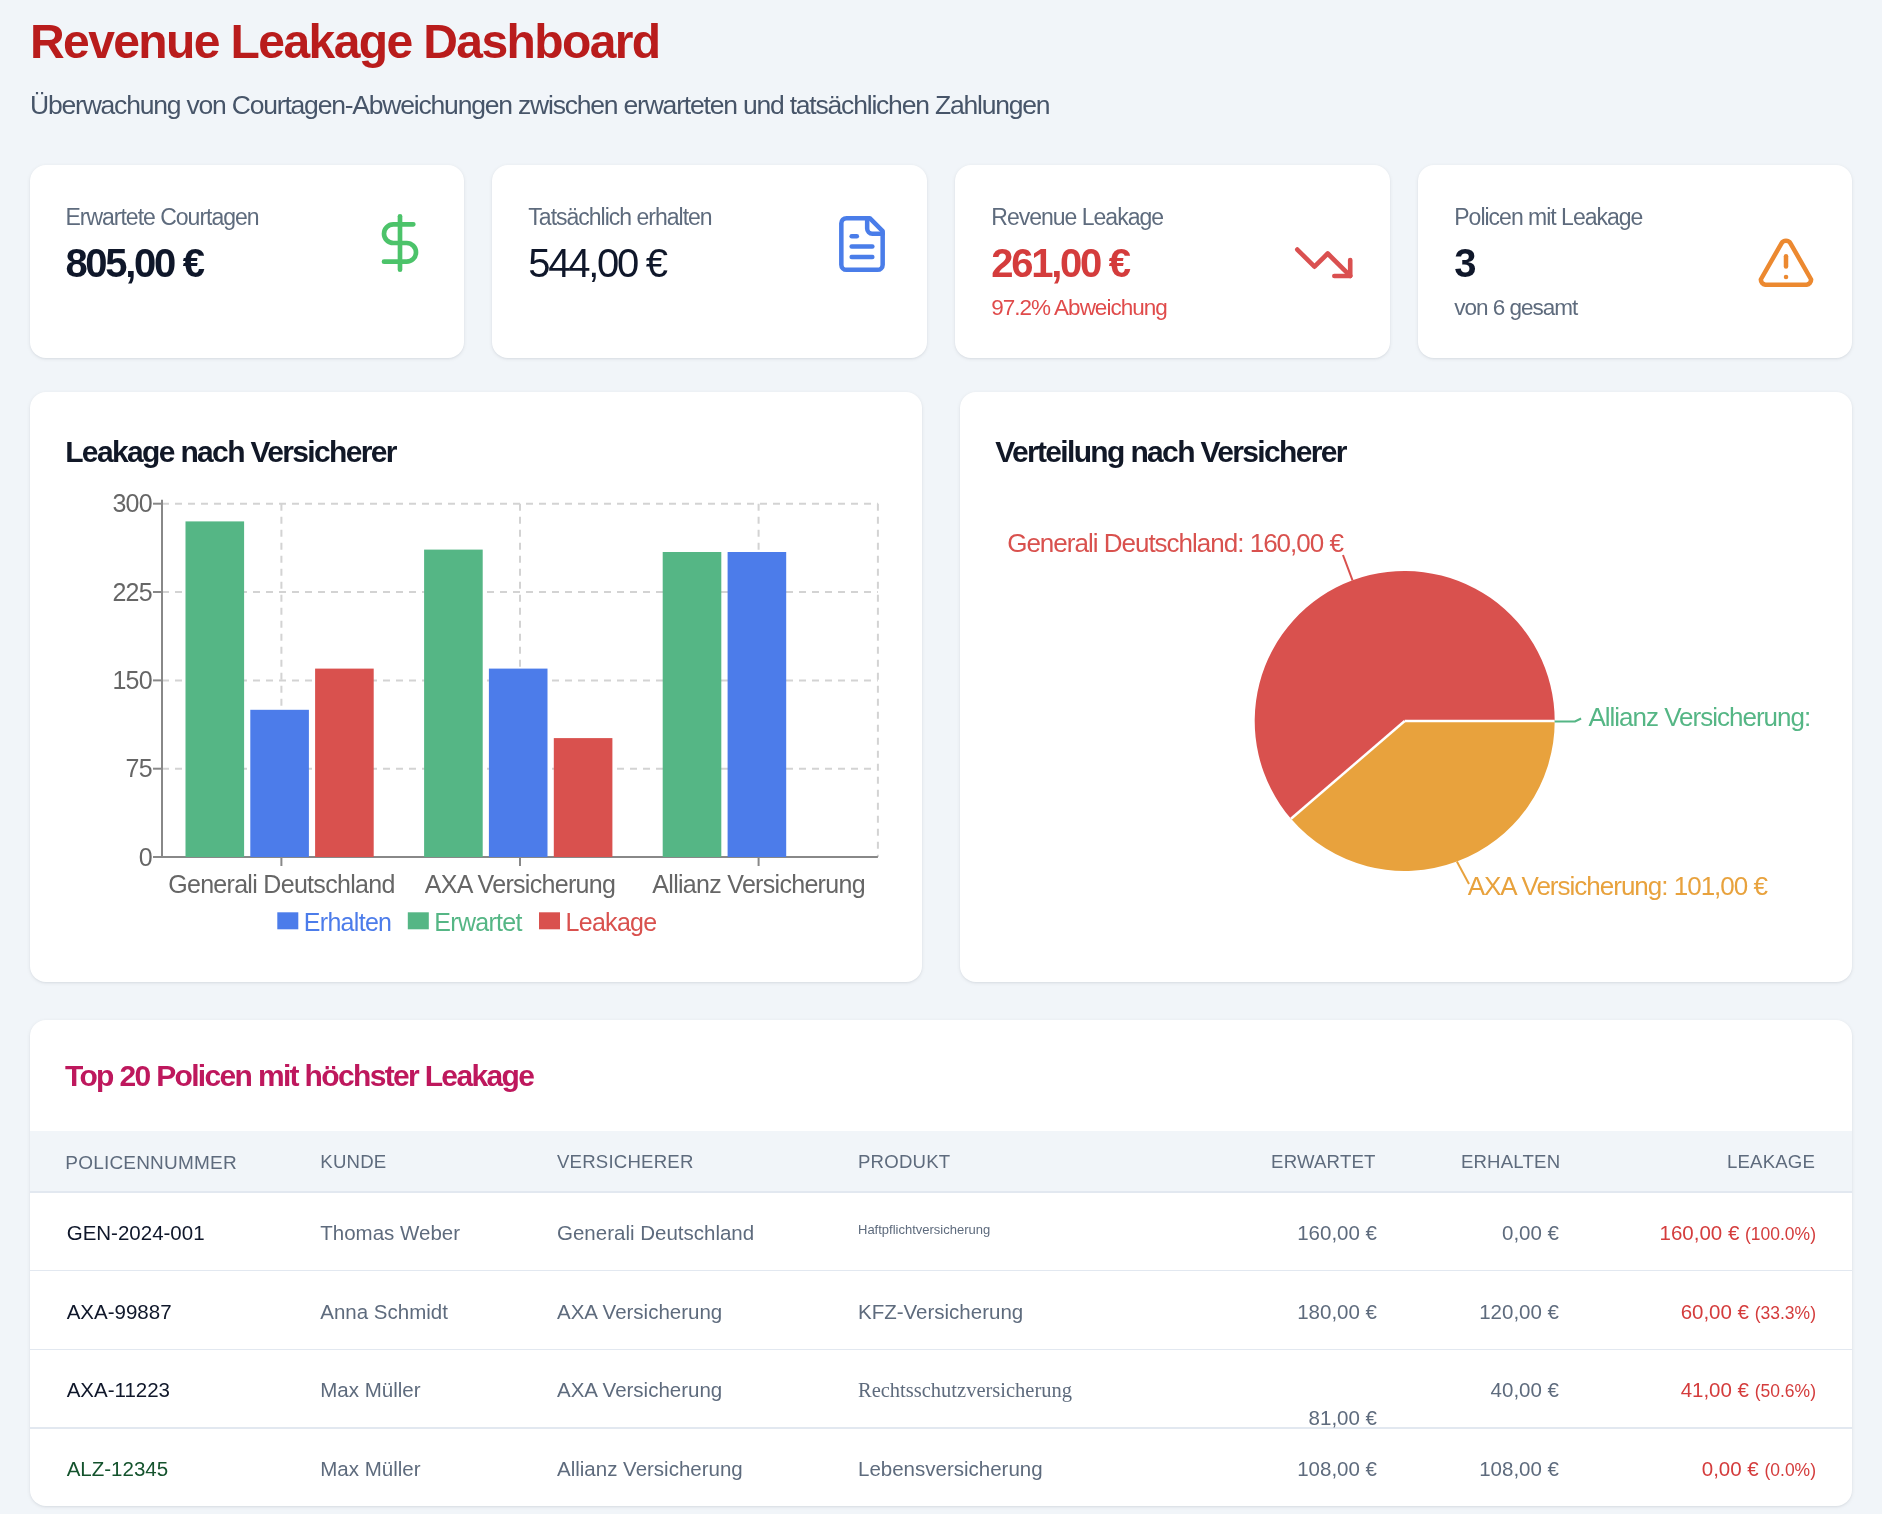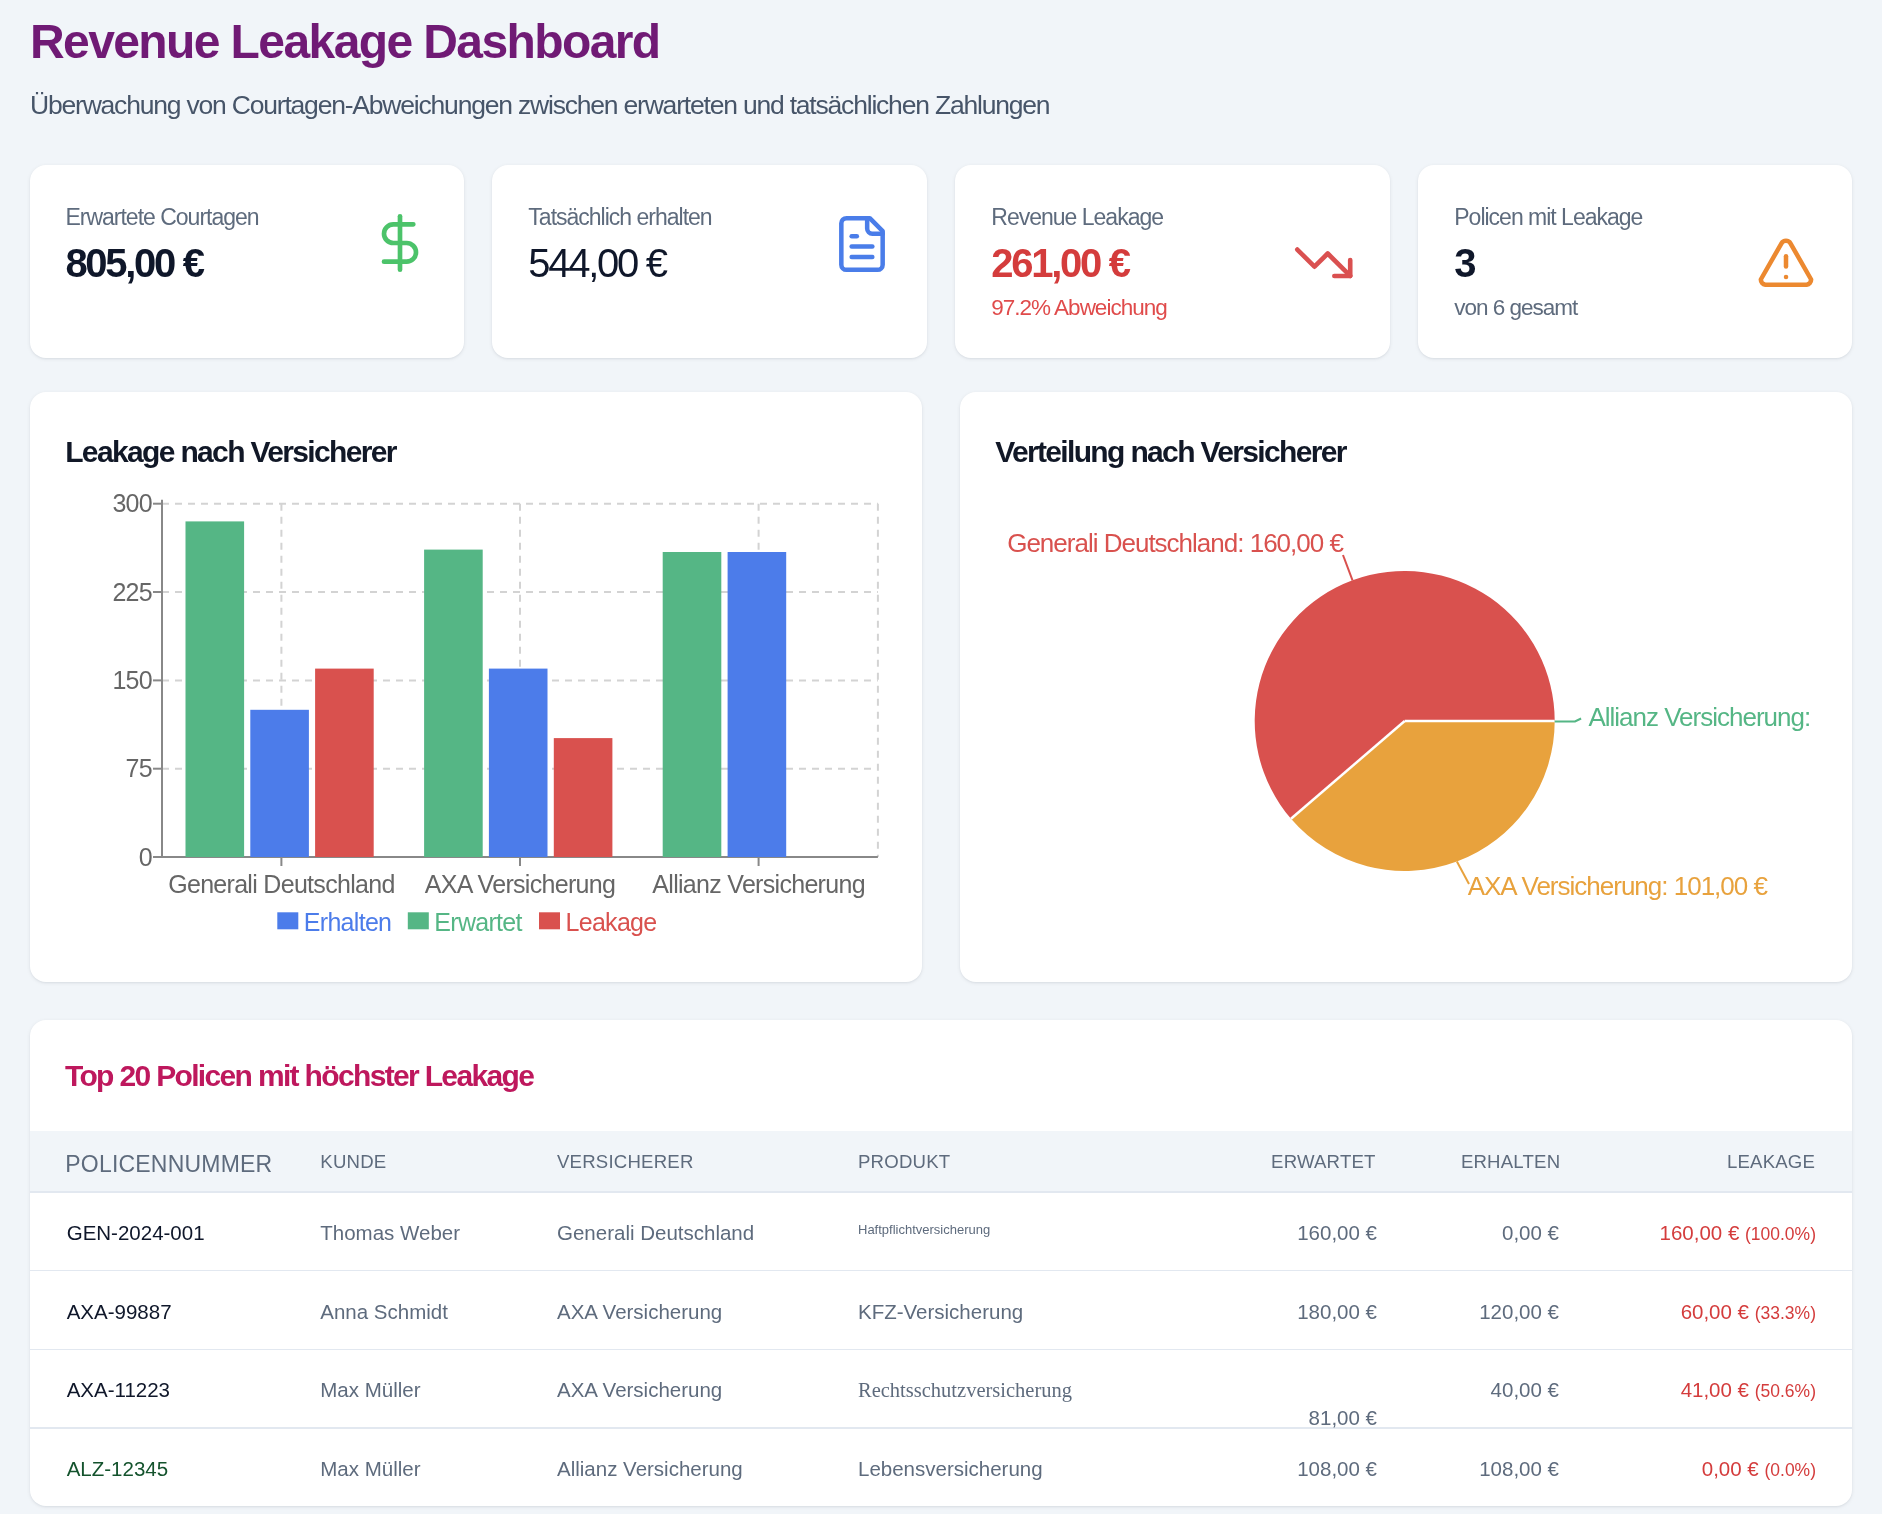--- a/index.html
+++ b/index.html
@@ -2,21 +2,21 @@
 <html><head><meta charset="utf-8">
 <style>
   * { margin:0; padding:0; box-sizing:border-box; }
   html,body { width:1882px; height:1514px; overflow:hidden; background:#f1f5f9;
     font-family:"Liberation Sans", sans-serif; position:relative; }
   .abs { position:absolute; white-space:nowrap; }
   .card { position:absolute; background:#ffffff; border-radius:16px;
     box-shadow:0 1px 4px rgba(15,23,42,.07), 0 1px 2px rgba(15,23,42,.05); }
 </style></head><body>
 
-<div class="abs" style="font-size:48px;line-height:1;color:#701a75;font-weight:bold;letter-spacing:-1.6px;left:30px;top:18.4px;">Revenue Leakage Dashboard</div>
+<div class="abs" style="font-size:48px;line-height:1;color:#b91c1c;font-weight:bold;letter-spacing:-1.6px;left:30px;top:18.4px;">Revenue Leakage Dashboard</div>
 <div class="abs" style="font-size:26.5px;line-height:1;color:#475569;letter-spacing:-1.2px;left:30px;top:91.9px;">Überwachung von Courtagen-Abweichungen zwischen erwarteten und tatsächlichen Zahlungen</div>
 <div class="card" style="left:29.5px;top:164.5px;width:434.15px;height:193.5px;"></div>
 <div class="card" style="left:492.45px;top:164.5px;width:434.15px;height:193.5px;"></div>
 <div class="card" style="left:955.4px;top:164.5px;width:434.15px;height:193.5px;"></div>
 <div class="card" style="left:1418.35px;top:164.5px;width:434.15px;height:193.5px;"></div>
 <div class="abs" style="font-size:23px;line-height:1;color:#5e6b7d;letter-spacing:-1.0px;left:65.4px;top:206.2px;">Erwartete Courtagen</div>
 <div class="abs" style="font-size:23px;line-height:1;color:#5e6b7d;letter-spacing:-1.0px;left:528.35px;top:206.2px;">Tatsächlich erhalten</div>
 <div class="abs" style="font-size:23px;line-height:1;color:#5e6b7d;letter-spacing:-1.0px;left:991.3px;top:206.2px;">Revenue Leakage</div>
 <div class="abs" style="font-size:23px;line-height:1;color:#5e6b7d;letter-spacing:-1.0px;left:1454.25px;top:206.2px;">Policen mit Leakage</div>
 <div class="abs" style="font-size:40px;line-height:1;color:#0f172a;font-weight:bold;letter-spacing:-2.3px;left:65.4px;top:243.1px;">805,00 €</div>
@@ -99,21 +99,21 @@
     <polyline points="392.5,188.4 383,163" fill="none" stroke="#d9514e" stroke-width="2"></polyline>
     <polyline points="496.9,469.6 509,492" fill="none" stroke="#e8a23d" stroke-width="2"></polyline>
     <polyline points="594.7,329.5 615,329.5 621.1,326.5" fill="none" stroke="#55b685" stroke-width="2"></polyline>
     <text x="47.2" y="160" font-size="26" letter-spacing="-1.0" fill="#d9514e">Generali Deutschland: 160,00 €</text>
     <text x="507.7" y="503" font-size="26" letter-spacing="-1.0" fill="#e8a23d">AXA Versicherung: 101,00 €</text>
     <text x="628.4" y="333.6" font-size="26" letter-spacing="-1.0" fill="#55b685">Allianz Versicherung:</text>
   </svg>
 <div class="card" style="left:29.5px;top:1020px;width:1822.5px;height:486px;"></div>
 <div class="abs" style="font-size:30px;line-height:1;color:#be185d;font-weight:bold;letter-spacing:-1.66px;left:65px;top:1060.6px;">Top 20 Policen mit höchster Leakage</div>
 <div class="abs" style="left:29.5px;top:1131px;width:1822.5px;height:60.3px;background:#f1f5f9;"></div>
-<div class="abs" style="font-size:23px;line-height:1;color:#5e6b7d;letter-spacing:0.2px;left:65.3px;top:1152.9px;">POLICENNUMMER</div>
+<div class="abs" style="font-size:19px;line-height:1;color:#5e6b7d;letter-spacing:0.2px;left:65.3px;top:1152.9px;">POLICENNUMMER</div>
 <div class="abs" style="font-size:18.6px;line-height:1;color:#5e6b7d;letter-spacing:0.2px;left:320.3px;top:1152.9px;">KUNDE</div>
 <div class="abs" style="font-size:18.6px;line-height:1;color:#5e6b7d;letter-spacing:0.2px;left:557px;top:1152.9px;">VERSICHERER</div>
 <div class="abs" style="font-size:18.6px;line-height:1;color:#5e6b7d;letter-spacing:0.2px;left:858px;top:1152.9px;">PRODUKT</div>
 <div class="abs" style="font-size:18.6px;line-height:1;color:#5e6b7d;letter-spacing:0.2px;right:506.4000000000001px;top:1152.9px;">ERWARTET</div>
 <div class="abs" style="font-size:18.6px;line-height:1;color:#5e6b7d;letter-spacing:0.2px;right:321.70000000000005px;top:1152.9px;">ERHALTEN</div>
 <div class="abs" style="font-size:18.6px;line-height:1;color:#5e6b7d;letter-spacing:0.2px;right:66.90000000000009px;top:1152.9px;">LEAKAGE</div>
 <div class="abs" style="left:29.5px;top:1191.3px;width:1822.5px;height:1.5px;background:#e2e8f0;"></div>
 <div class="abs" style="left:29.5px;top:1269.9px;width:1822.5px;height:1.5px;background:#e2e8f0;"></div>
 <div class="abs" style="left:29.5px;top:1348.5px;width:1822.5px;height:1.5px;background:#e2e8f0;"></div>
 <div class="abs" style="left:29.5px;top:1427.1px;width:1822.5px;height:1.5px;background:#e2e8f0;"></div>

